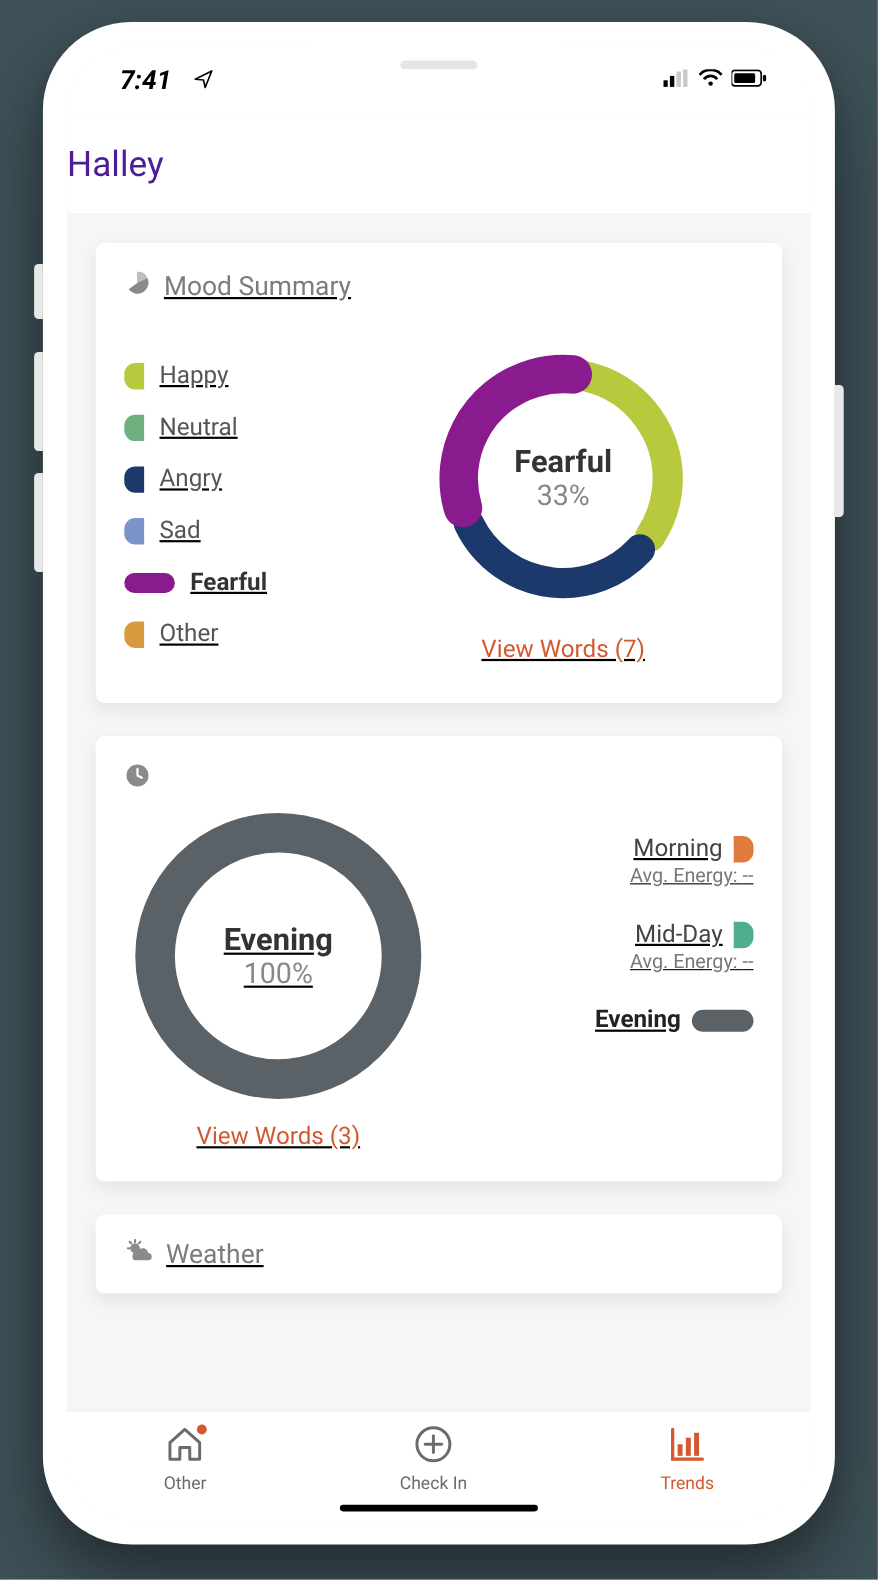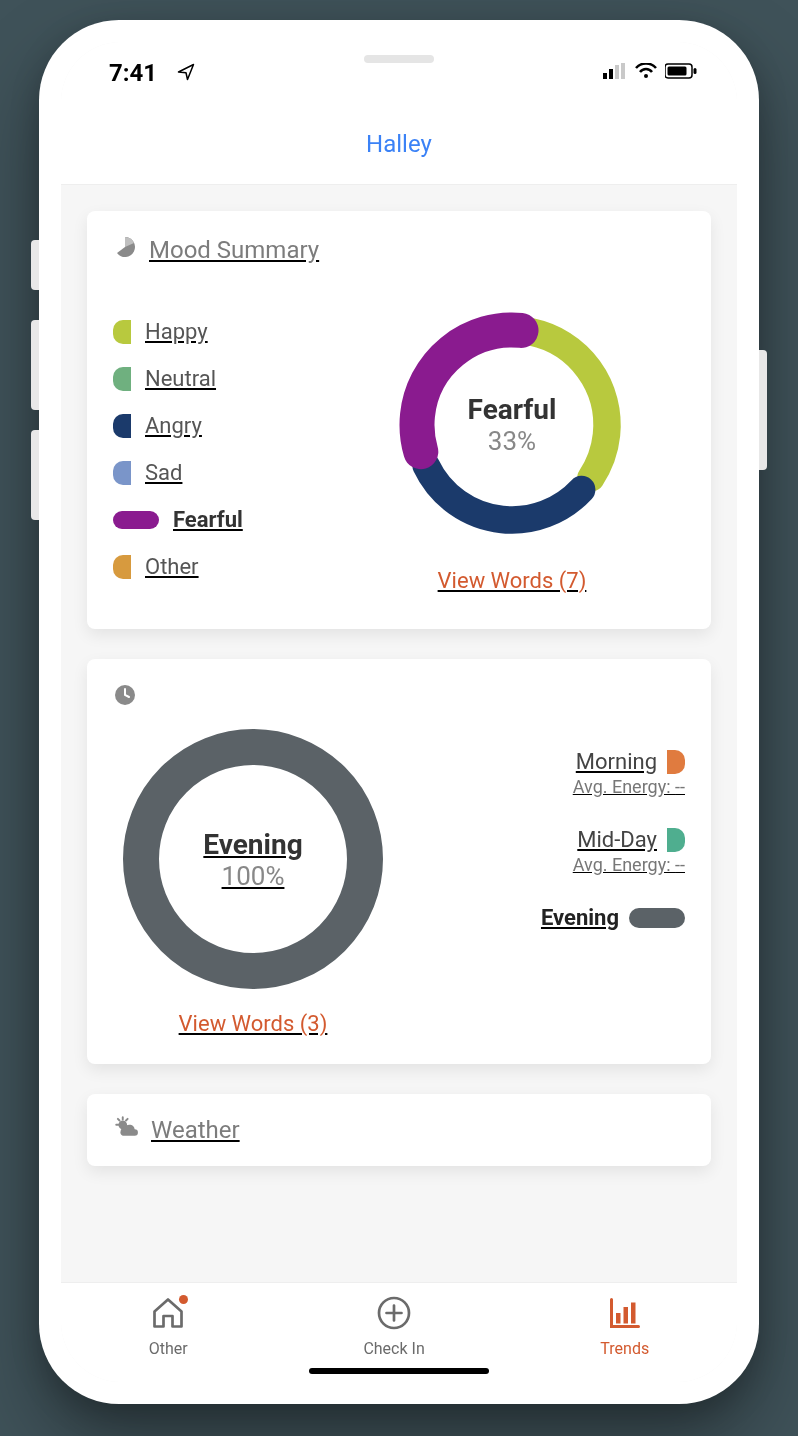--- a/index.html
+++ b/index.html
@@ -44,29 +44,28 @@
   }
   .notch {
     position:absolute;
     left:50%; transform:translateX(-50%);
     top:0;
     width:230px; height:34px;
     background:#fff;
     display:flex; align-items:center; justify-content:center;
   }
   .speaker { width:70px; height:8px; background:#e5e5e5; border-radius:4px; }
-  .status-time { font-size:24px; font-weight:700; display:flex; align-items:center; gap:20px;}
+  .status-time { font-size:24px; font-weight:700; display:flex; align-items:center; gap:20px;font-style:italic;}
   .loc-arrow { display:inline-block; }
   .status-icons { display:flex; align-items:center; gap:8px; }
   .header-bar {
     background:#fff;
-    text-align:center;
     padding:26px 0 26px;
-    font-size:24px;
-    color:#3b82f6;
+    font-size:32px;
+    color:#4c1d95;
     border-bottom:1px solid #eee;
     box-shadow: 0 4px 10px rgba(0,0,0,0.04);
   }
   .content {
     flex:1;
     overflow:hidden;
     padding: 26px 26px 0 26px;
     background:#f6f6f6;
     text-decoration:underline;
   }

